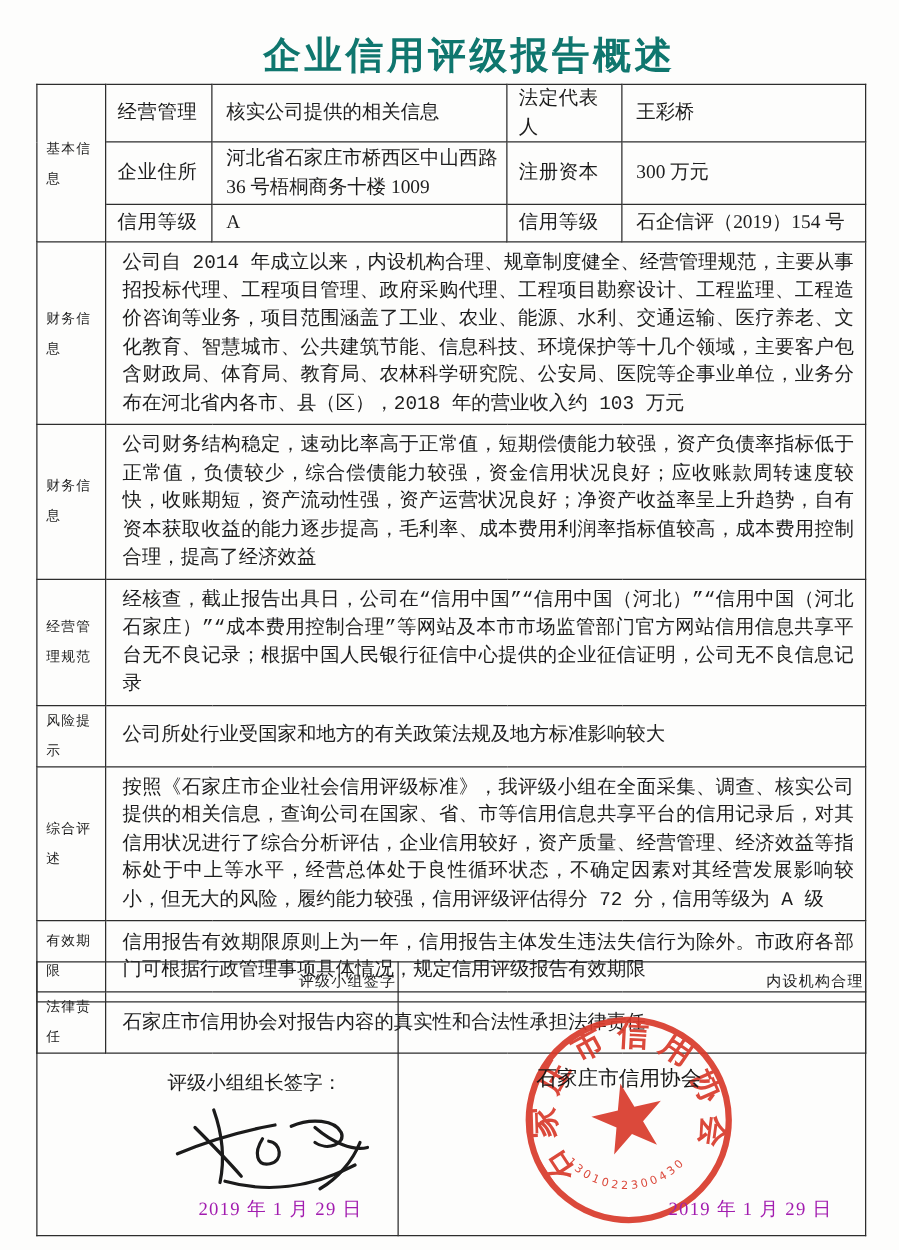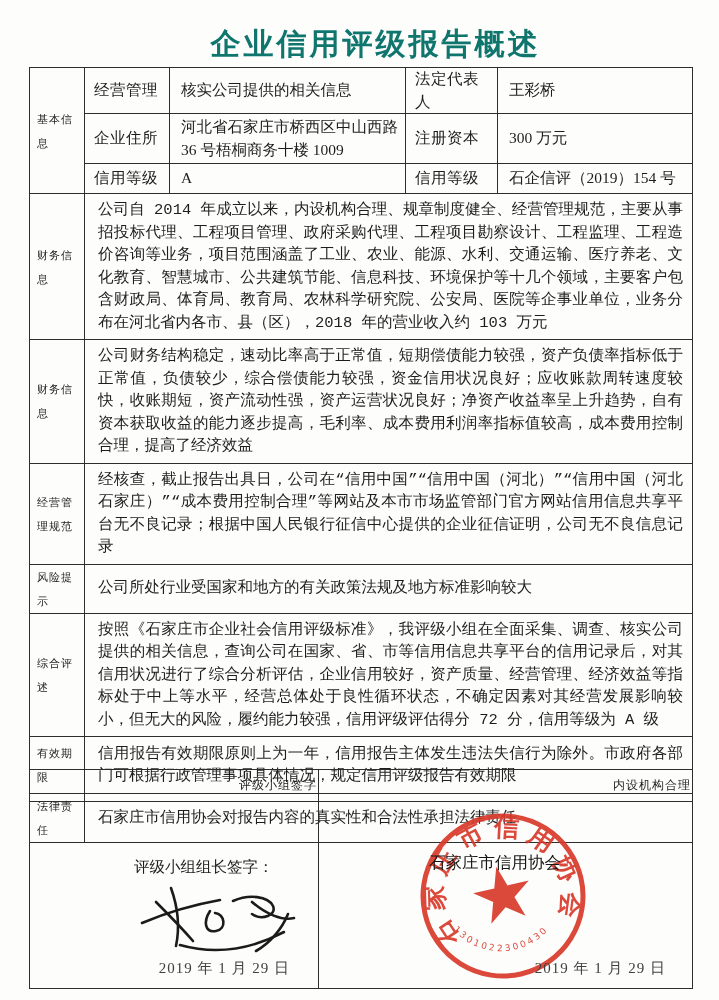--- a/index.html
+++ b/index.html
@@ -31,21 +31,21 @@
     padding:5px 9px 5px 13px;text-align:justify;vertical-align:middle;font-family:Liberation Mono, monospace;
   }
   .r1{height:37px}.r2{height:49px}.r3{height:30px}
   .sec-biz{height:135px}.sec-fin{height:113px}.sec-pub{height:82px}
   .sec-risk{height:42px}.sec-sum{height:119px}.sec-valid{height:57px}.sec-law{height:40px}
   .sig-head td{height:29px;text-align:right;font-size:12px;letter-spacing:1px;}
   .sig-body td{height:186px;vertical-align:top;padding:0;position:relative;}
   .sig-cell{position:relative;width:100%;height:100%;}
   .leader-label{position:absolute;left:68px;top:54px;font-size:15.5px;margin-left:36px;}
   .org-name{position:absolute;left:110px;top:50px;font-size:16.5px;color:#161616;z-index:3;}
-  .date{position:absolute;font-size:15px;letter-spacing:1px;color:#404040;z-index:3;}
+  .date{position:absolute;font-size:15px;letter-spacing:1px;color:#a21caf;z-index:3;}
   .date-left{right:28px;bottom:9px;}
   .date-right{right:26px;bottom:9px;}
   .seal-svg{position:absolute;left:0;top:0;z-index:2;opacity:.92;}
   .sign-svg{position:absolute;left:0;top:0;z-index:2;}
 </style>
 </head>
 <body>
 
 <div class="page">
 

